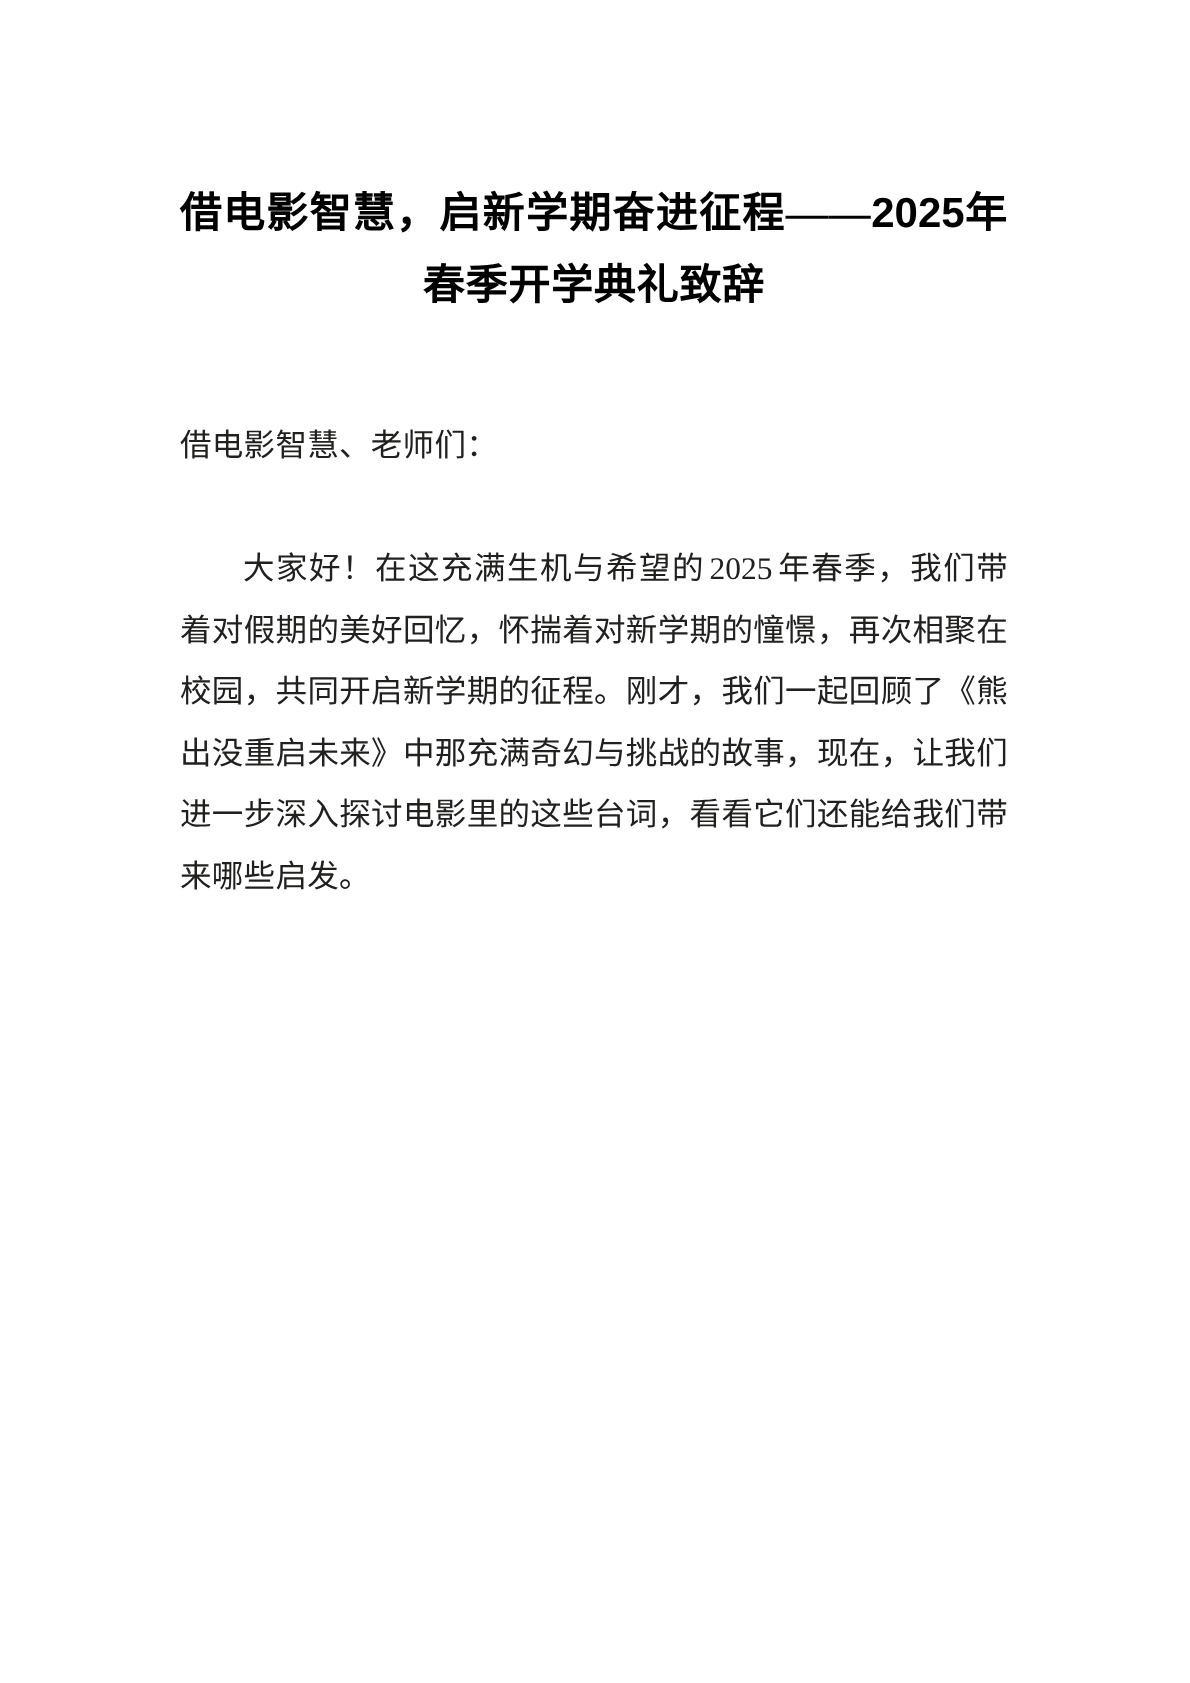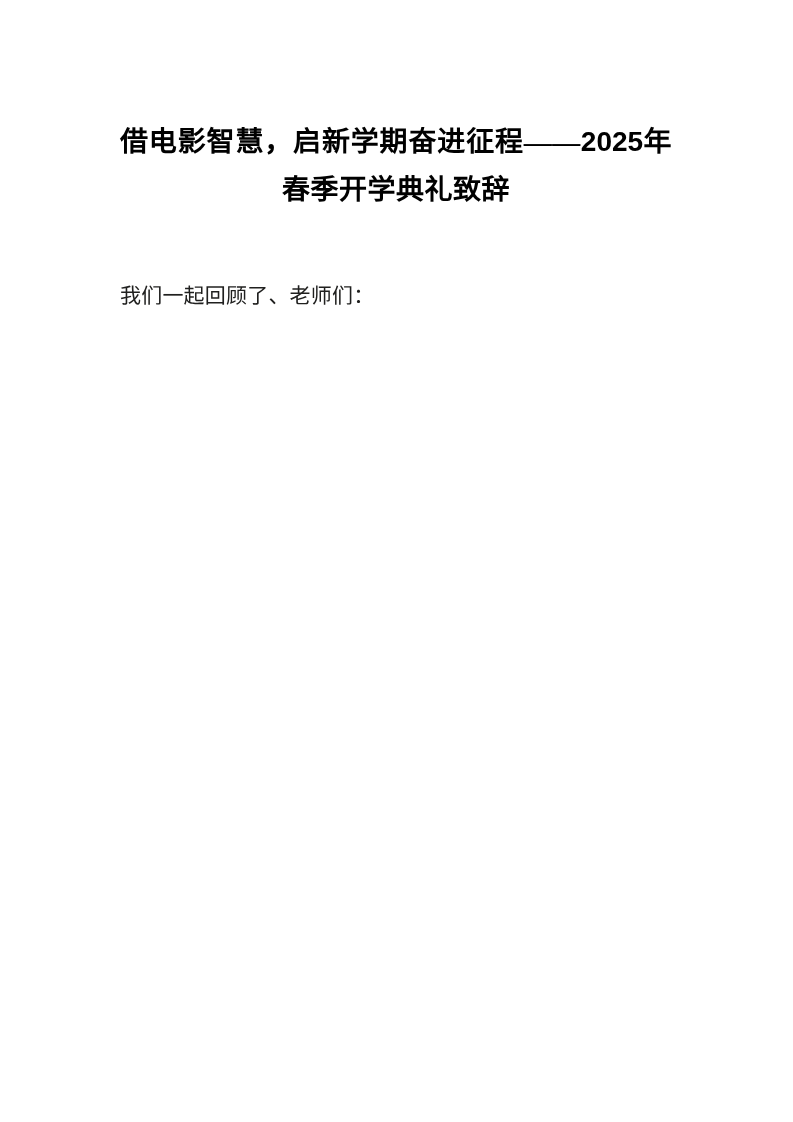--- a/index.html
+++ b/index.html
@@ -87,19 +87,20 @@
 </head>
 <body>
 
 <div class="page">
   <div class="content">
 
     <h1 class="doc-title"><span>借电影智慧，启新学期奋进征程——</span><span class="latin">2025</span><span>年春季开学典礼致辞</span></h1>
 
     <div class="body-block">
 
-      <p class="para">我们一起回顾了、老师们：</p>
+      <p class="para">借电影智慧、老师们：</p>
 
+      <p class="para indent"><span>大家好！在这充满生机与希望的</span><span class="num">2025</span><span>年春季，我们带着对假期的美好回忆，怀揣着对新学期的憧憬，再次相聚在校园，共同开启新学期的征程。刚才，我们一起回顾了《熊出没重启未来》中那充满奇幻与挑战的故事，现在，让我们进一步深入探讨电影里的这些台词，看看它们还能给我们带来哪些启发。</span></p>
 
 
     </div>
   </div>
 </div>
 
 </body></html>

